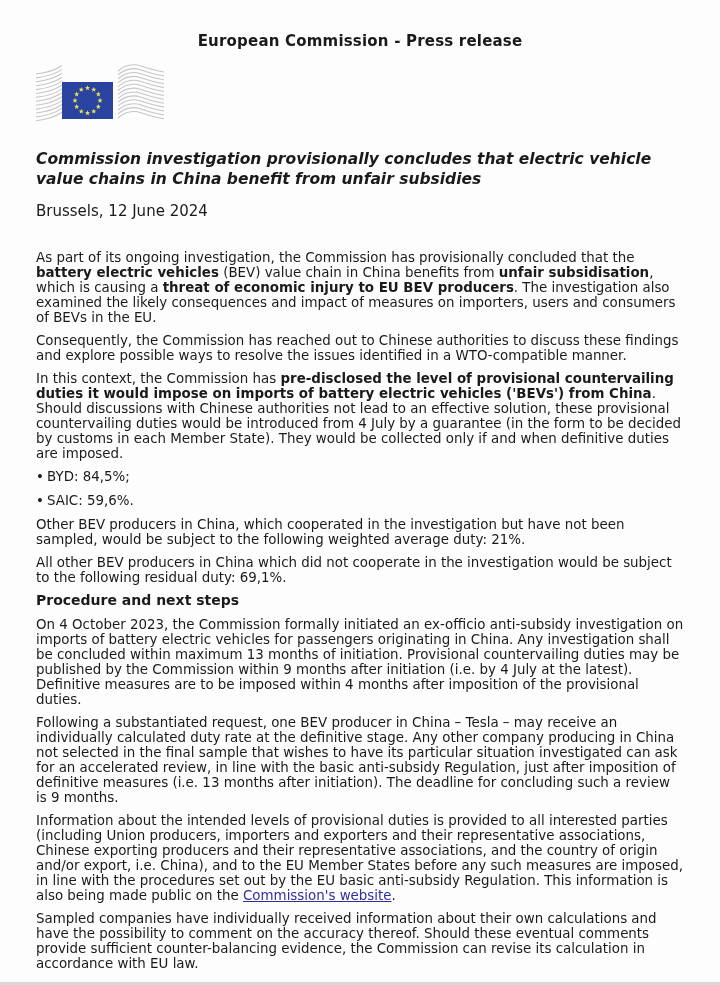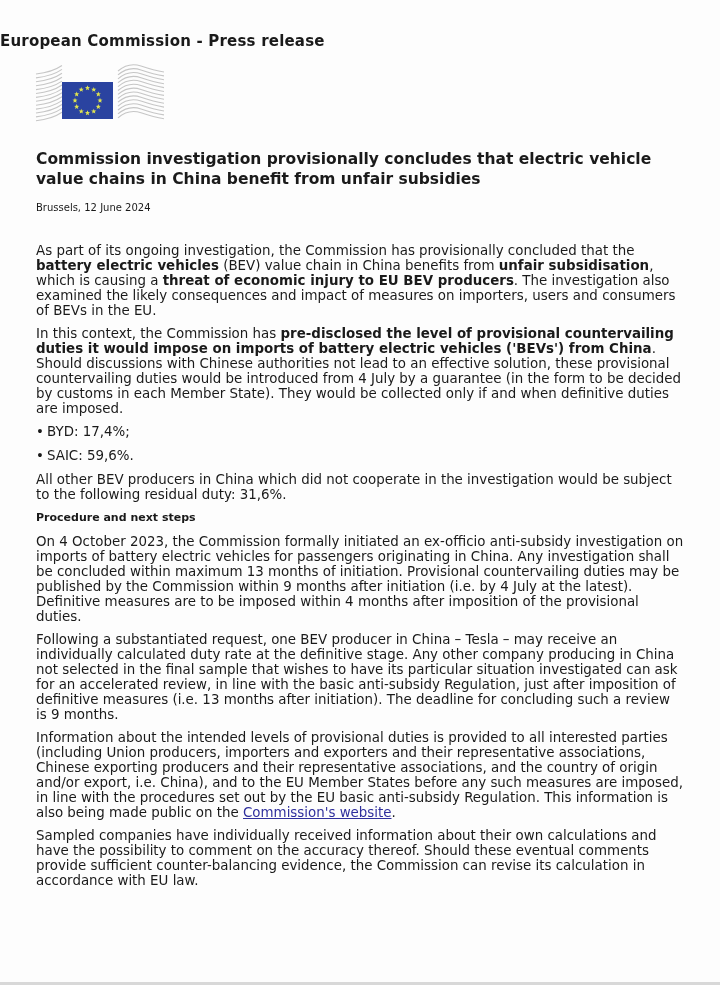--- a/index.html
+++ b/index.html
@@ -7,35 +7,37 @@
     width: 720px; height: 985px;
     background: #fdfdfd;
     font-family: "DejaVu Sans", sans-serif;
     color: var(--text, #1a1a1a);
     overflow: hidden;
     position: relative;
   }
   .page { width: 720px; height: 985px; position: relative; }
   .header-title {
     padding-top: 32px;
+    text-align: center;
     font-size: 15px;
     font-weight: bold;
     letter-spacing: 0.2px;
   }
   .logo-wrap { margin: 11px 0 0 35px; width: 130px; height: 62px; }
   .headline {
     margin: 27px 36px 0 36px;
     font-size: 15.5px;
     font-weight: bold;
     line-height: 19.5px;
+    font-style: italic;
   }
-  .dateline { margin: 13px 36px 0 36px; font-size: 10px; }
+  .dateline { margin: 13px 36px 0 36px; font-size: 15px; }
   .document-body { margin: 30px 36px 0 36px; font-size: 13.4px; line-height: 15px; }
   .para { margin: 0 0 8px 0; }
-  .heading { font-weight: bold; margin: 3px 0 9px 0; font-size: 11px; }
+  .heading { font-weight: bold; margin: 3px 0 9px 0; font-size: 14px; }
   .bullet { margin: 0 0 9px 0; }
   .bullet .dot { display: inline-block; width: 11px; }
   strong { font-weight: bold; text-align: center; }
   a.doclink { color: var(--link, #2f2f9d); text-decoration: underline; cursor: pointer; }
   .bottom-edge {
     position: absolute; left: 0; bottom: 0;
     width: 720px; height: 3px;
     background: var(--edge, #d8d8d8);
   }
 </style>
@@ -89,24 +91,26 @@
         <path d="M83 56.8 C 90 50.8, 97 48.8, 106 51.8 C 115 54.8, 123 56.8, 129 57.8" fill="none" stroke="#c6c6c6" stroke-width="1.1"></path>
       </svg>
   </div>
 
   <div class="headline">Commission investigation provisionally concludes that electric vehicle value chains in China benefit from unfair subsidies</div>
 
   <div class="dateline">Brussels, 12 June 2024</div>
 
   <div class="document-body">
       <div class="para"><span>As part of its ongoing investigation, the Commission has provisionally concluded that the </span><strong>battery electric vehicles</strong><span> (BEV) value chain in China benefits from </span><strong>unfair subsidisation</strong><span>, which is causing a </span><strong>threat of economic injury to EU BEV producers</strong><span>. The investigation also examined the likely consequences and impact of measures on importers, users and consumers of BEVs in the EU.</span></div>
+      <div class="para"><span>Consequently, the Commission has reached out to Chinese authorities to discuss these findings and explore possible ways to resolve the issues identified in a WTO-compatible manner.</span></div>
       <div class="para"><span>In this context, the Commission has </span><strong>pre-disclosed the level of provisional countervailing duties it would impose on imports of battery electric vehicles ('BEVs') from China</strong><span>. Should discussions with Chinese authorities not lead to an effective solution, these provisional countervailing duties would be introduced from 4 July by a guarantee (in the form to be decided by customs in each Member State). They would be collected only if and when definitive duties are imposed.</span></div>
-      <div class="bullet"><span class="dot">•</span><span>BYD: 17,4%;</span></div>
+      <div class="bullet"><span class="dot">•</span><span>BYD: 84,5%;</span></div>
       <div class="bullet"><span class="dot">•</span><span>SAIC: 59,6%.</span></div>
-      <div class="para"><span>All other BEV producers in China which did not cooperate in the investigation would be subject to the following residual duty: 31,6%.</span></div>
+      <div class="para"><span>Other BEV producers in China, which cooperated in the investigation but have not been sampled, would be subject to the following weighted average duty: 21%.</span></div>
+      <div class="para"><span>All other BEV producers in China which did not cooperate in the investigation would be subject to the following residual duty: 69,1%.</span></div>
       <div class="heading"><span>Procedure and next steps</span></div>
       <div class="para"><span>On 4 October 2023, the Commission formally initiated an ex-officio anti-subsidy investigation on imports of battery electric vehicles for passengers originating in China. Any investigation shall be concluded within maximum 13 months of initiation. Provisional countervailing duties may be published by the Commission within 9 months after initiation (i.e. by 4 July at the latest). Definitive measures are to be imposed within 4 months after imposition of the provisional duties.</span></div>
       <div class="para"><span>Following a substantiated request, one BEV producer in China – Tesla – may receive an individually calculated duty rate at the definitive stage. Any other company producing in China not selected in the final sample that wishes to have its particular situation investigated can ask for an accelerated review, in line with the basic anti-subsidy Regulation, just after imposition of definitive measures (i.e. 13 months after initiation). The deadline for concluding such a review is 9 months.</span></div>
       <div class="para"><span>Information about the intended levels of provisional duties is provided to all interested parties (including Union producers, importers and exporters and their representative associations, Chinese exporting producers and their representative associations, and the country of origin and/or export, i.e. China), and to the EU Member States before any such measures are imposed, in line with the procedures set out by the EU basic anti-subsidy Regulation. This information is also being made public on the </span><a class="doclink" href="#">Commission's website</a><span>.</span></div>
       <div class="para"><span>Sampled companies have individually received information about their own calculations and have the possibility to comment on the accuracy thereof. Should these eventual comments provide sufficient counter-balancing evidence, the Commission can revise its calculation in accordance with EU law.</span></div>
     </div>
 
   <div class="bottom-edge"></div>
 
 </div>

